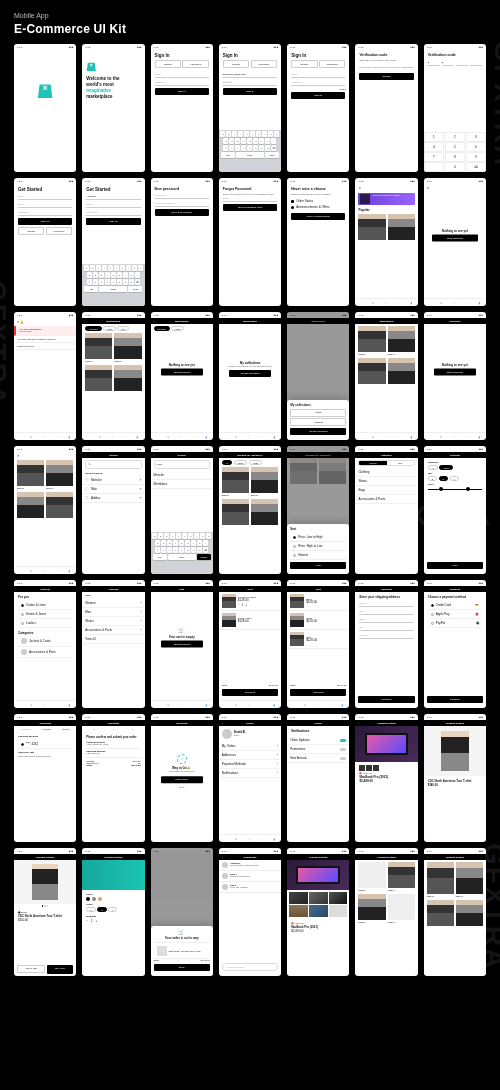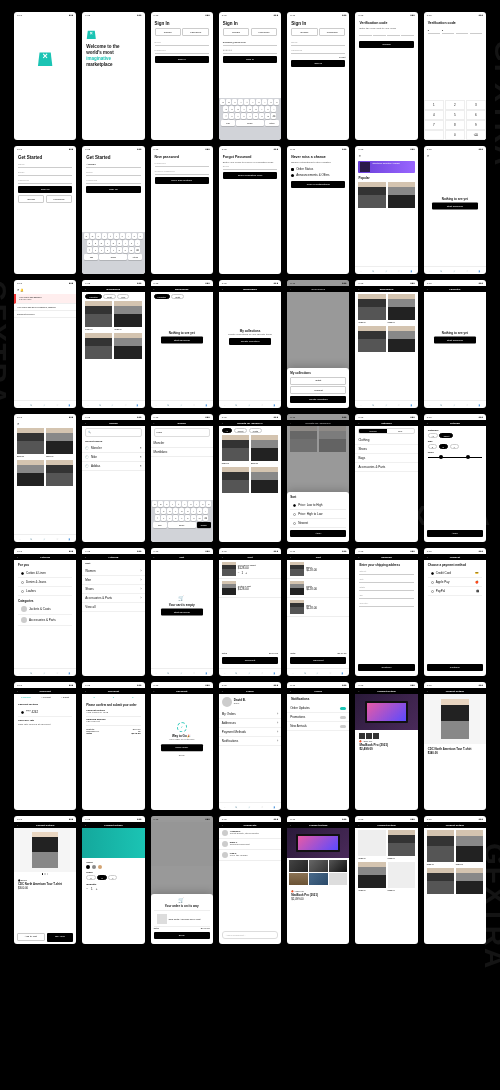--- a/index.html
+++ b/index.html
@@ -76,20 +76,24 @@
 </head>
 <body>
 
 <div class="watermark wm1">GFXTRA</div>
 <div class="watermark wm2">GFXTRA</div>
 <div class="watermark wm3">GFXTRA</div>
 <div class="watermark wm4">GFXTRA</div>
 <div class="watermark wm5">GFXTRA</div>
 
 <div class="wrap">
+<div class="header">
+  <div class="sub">Mobile App</div>
+  <div class="title">E-Commerce UI Kit</div>
+</div>
 
 <div class="grid">
 
 <div class="screen">
   <div class="sb">
           <span>9:41</span>
           <span>●●●</span>
         </div>
   <div style="text-align:center;margin-top:30px"><span class="logo-bag"><span class="logo-x">×</span></span></div>
 </div>

